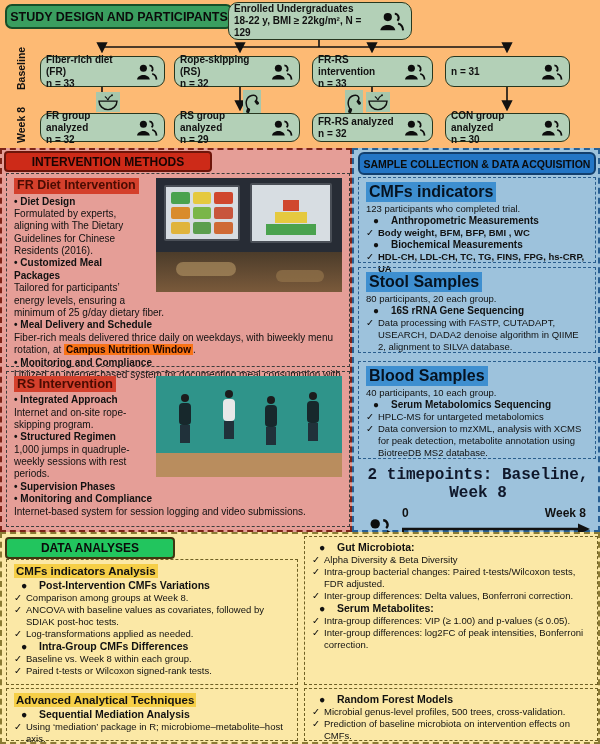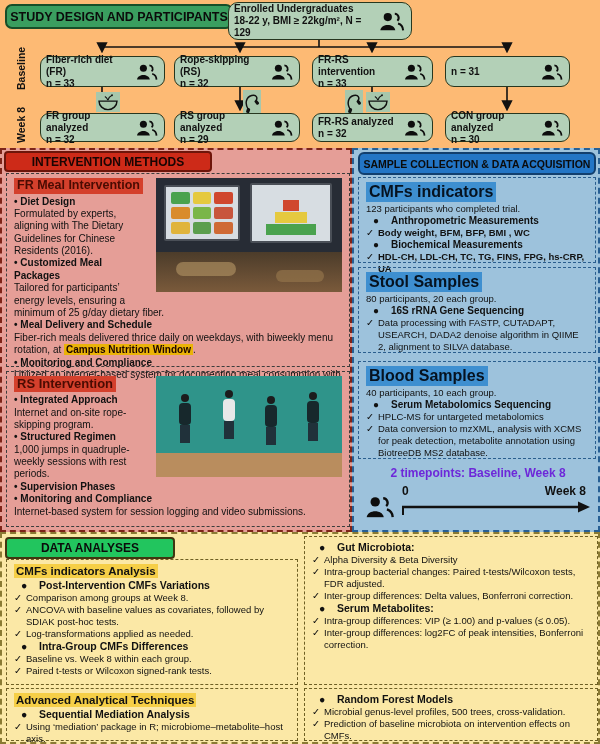--- a/index.html
+++ b/index.html
@@ -26,21 +26,21 @@
   #lbl-week8{left:15px;top:106px;height:38px}
   #connectors{position:absolute;left:0;top:0;width:600px;height:148px;pointer-events:none}
   .iconpatch{position:absolute;background:#a7c7ac;display:flex;align-items:center;justify-content:center}
   
   .panel{position:absolute;border:1.3px dashed #3c3c3c;padding:4px 7px;font-size:10px;line-height:1.24}
   #panel-fr{left:4px;top:23px;width:344px;height:194px}
   #panel-rs{left:4px;top:221px;width:344px;height:156px}
   .bigtitle{display:inline-block;font-weight:bold;font-size:12.5px;color:#4a0b02;background:#d4402c;padding:0 3px;margin-bottom:2px}
   #panel-rs .bigtitle{font-size:13px}
   .ptitle{font-weight:bold}
-  .redhl{background:#eab308;color:#1c0400;font-weight:bold;padding:0 2px}
+  .redhl{background:#f97316;color:#1c0400;font-weight:bold;padding:0 2px}
   .photo{float:right;position:relative;overflow:hidden;margin:0 0 3px 6px}
   #photo-fr{width:186px;height:114px;background:#272c35}
   #photo-rs{width:186px;height:101px;background:#2f948a}
   .scr{position:absolute;background:#d7dde2;border:2px solid #4a4f57;border-radius:2px}
   #scr1{left:8px;top:7px;width:76px;height:56px;display:grid;grid-template-columns:repeat(3,1fr);gap:3px;padding:5px}
   #scr1 .chip{border-radius:2px}
   #scr2{left:94px;top:5px;width:82px;height:60px;display:flex;flex-direction:column;align-items:center;justify-content:flex-end;padding-bottom:6px;gap:1px}
   .pyr1{width:16px;height:11px;background:#d0472e}
   .pyr2{width:32px;height:11px;background:#e5c93f}
   .pyr3{width:50px;height:11px;background:#4aa24e}
@@ -59,21 +59,21 @@
   .rb{font-weight:bold;padding-left:7px}
   .rb .mk{flex:0 0 18px}
   
   #panel-cmfs{left:4px;top:27px;width:238px;height:86px;border-color:#2a5e8e;font-size:9.5px}
   #panel-stool{left:4px;top:117px;width:238px;height:86px;border-color:#2a5e8e;font-size:9.5px}
   #panel-blood{left:4px;top:211px;width:238px;height:98px;border-color:#2a5e8e;font-size:9.5px}
   .bluetitle{display:inline-block;font-weight:bold;font-size:16px;background:#3e8fd0;color:#06121f;padding:0 3px;margin-bottom:1px}
   .blue-rb{font-size:10px}
   .bb{font-weight:bold}
   #timeline{position:absolute;left:6px;top:316px;width:236px}
-  #timeline .tl-title{text-align:center;font-family:Liberation Sans, sans-serif;font-weight:bold;font-size:12px;color:#6d28d9}
+  #timeline .tl-title{text-align:center;font-family:Liberation Mono, monospace;font-weight:bold;font-size:16px;color:#0f172a}
   #tl-row{position:relative;height:44px;margin-top:2px}
   #tl-zero{position:absolute;left:42px;top:2px;font-weight:bold;font-size:12px}
   #tl-week8{position:absolute;right:10px;top:2px;font-weight:bold;font-size:12px}
   #tl-ppl{position:absolute;left:4px;top:14px;width:32px;height:22px}
   #tl-arrow{position:absolute;left:38px;top:18px}
   
   #panel-cmfs-a{left:4px;top:25px;width:292px;height:126px;border-color:#6e5f23;font-size:9.5px}
   #panel-gut{left:302px;top:2px;width:294px;height:149px;border-color:#6e5f23;font-size:9.5px}
   #panel-adv{left:4px;top:154px;width:292px;height:53px;border-color:#6e5f23;font-size:9.5px}
   #panel-rf{left:302px;top:154px;width:294px;height:53px;border-color:#6e5f23;font-size:9.5px}
@@ -256,21 +256,21 @@
         <div class="scr" id="scr2">
           <div class="pyr1"></div>
             <div class="pyr2"></div>
             <div class="pyr3"></div>
         </div>
         <div class="counter">
             <span class="glow"></span>
             <span class="glow2"></span>
           </div>
       </div>
-      <div><span class="bigtitle">FR Meal Intervention</span></div>
+      <div><span class="bigtitle">FR Diet Intervention</span></div>
       <div class="ptitle"><span>•</span> <span>Diet Design</span></div>
       <div>Formulated by experts, aligning with The Dietary Guidelines for Chinese Residents (2016).</div>
       <div class="ptitle"><span>•</span> <span>Customized Meal Packages</span></div>
       <div>Tailored for participants’ energy levels, ensuring a minimum of 25 g/day dietary fiber.</div>
       <div class="ptitle"><span>•</span> <span>Meal Delivery and Schedule</span></div>
       <div><span>Fiber-rich meals delivered thrice daily on weekdays, with biweekly menu rotation, at </span><span class="redhl">Campus Nutrition Window</span><span>.</span></div>
       <div class="ptitle"><span>•</span> <span>Monitoring and Compliance</span></div>
       <div>Utilized an internet-based system for documenting meal consumption with photo evidence.</div>
     </div>
 

